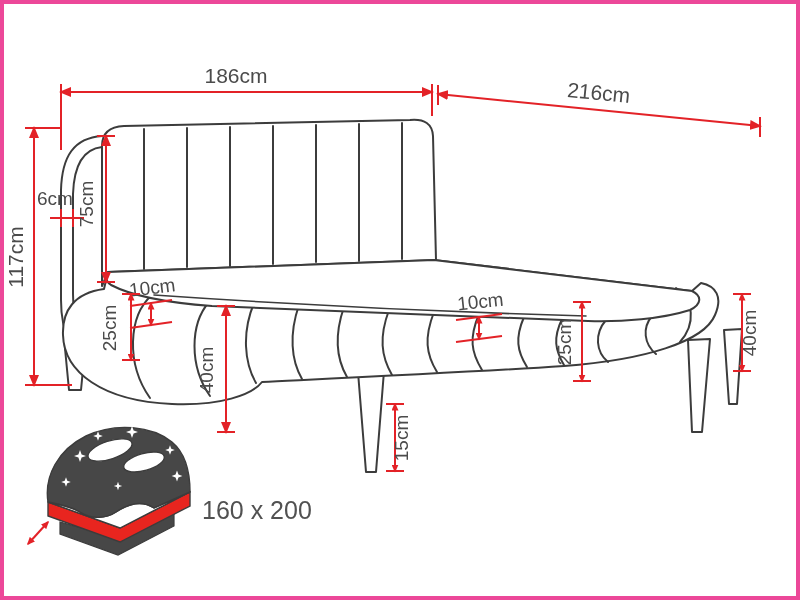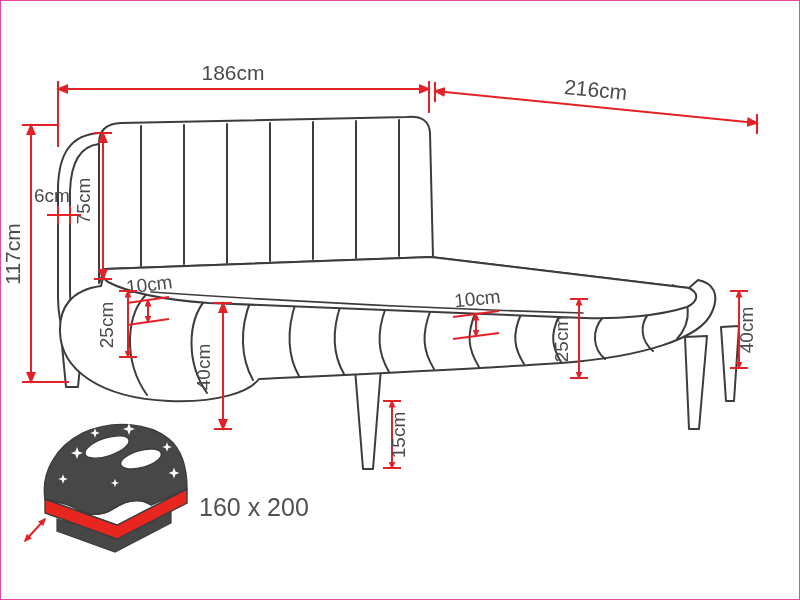--- a/index.html
+++ b/index.html
@@ -1,18 +1,18 @@
 <!DOCTYPE html>
 <html><head>
 <meta charset="utf-8">
 <style>
   html,body{margin:0;padding:0;background:#ffffff;}
   .canvas{
     position:relative;width:800px;height:600px;box-sizing:border-box;
-    border:1px solid #ec4899;background:#ffffff;overflow:hidden;
+    border:4px solid #ec4899;background:#ffffff;overflow:hidden;
     font-family:"Liberation Sans",sans-serif;
   }
   svg{display:block;}
   .draw{stroke:#3c3c3c;stroke-width:2;fill:none;stroke-linecap:round;stroke-linejoin:round;}
   .draw-fill{stroke:#3c3c3c;stroke-width:2;fill:#ffffff;stroke-linejoin:round;}
   .draw-thin{stroke:#3c3c3c;stroke-width:1.6;fill:none;stroke-linecap:round;}
   .dim-line{stroke:#e32227;stroke-width:2;fill:none;}
   .dim-tick{stroke:#e32227;stroke-width:2;}
   .dim-label{fill:#4b4b4b;font-family:"Liberation Sans",sans-serif;font-size:19px;}
   .dim-label-lg{fill:#4b4b4b;font-family:"Liberation Sans",sans-serif;font-size:21px;}

